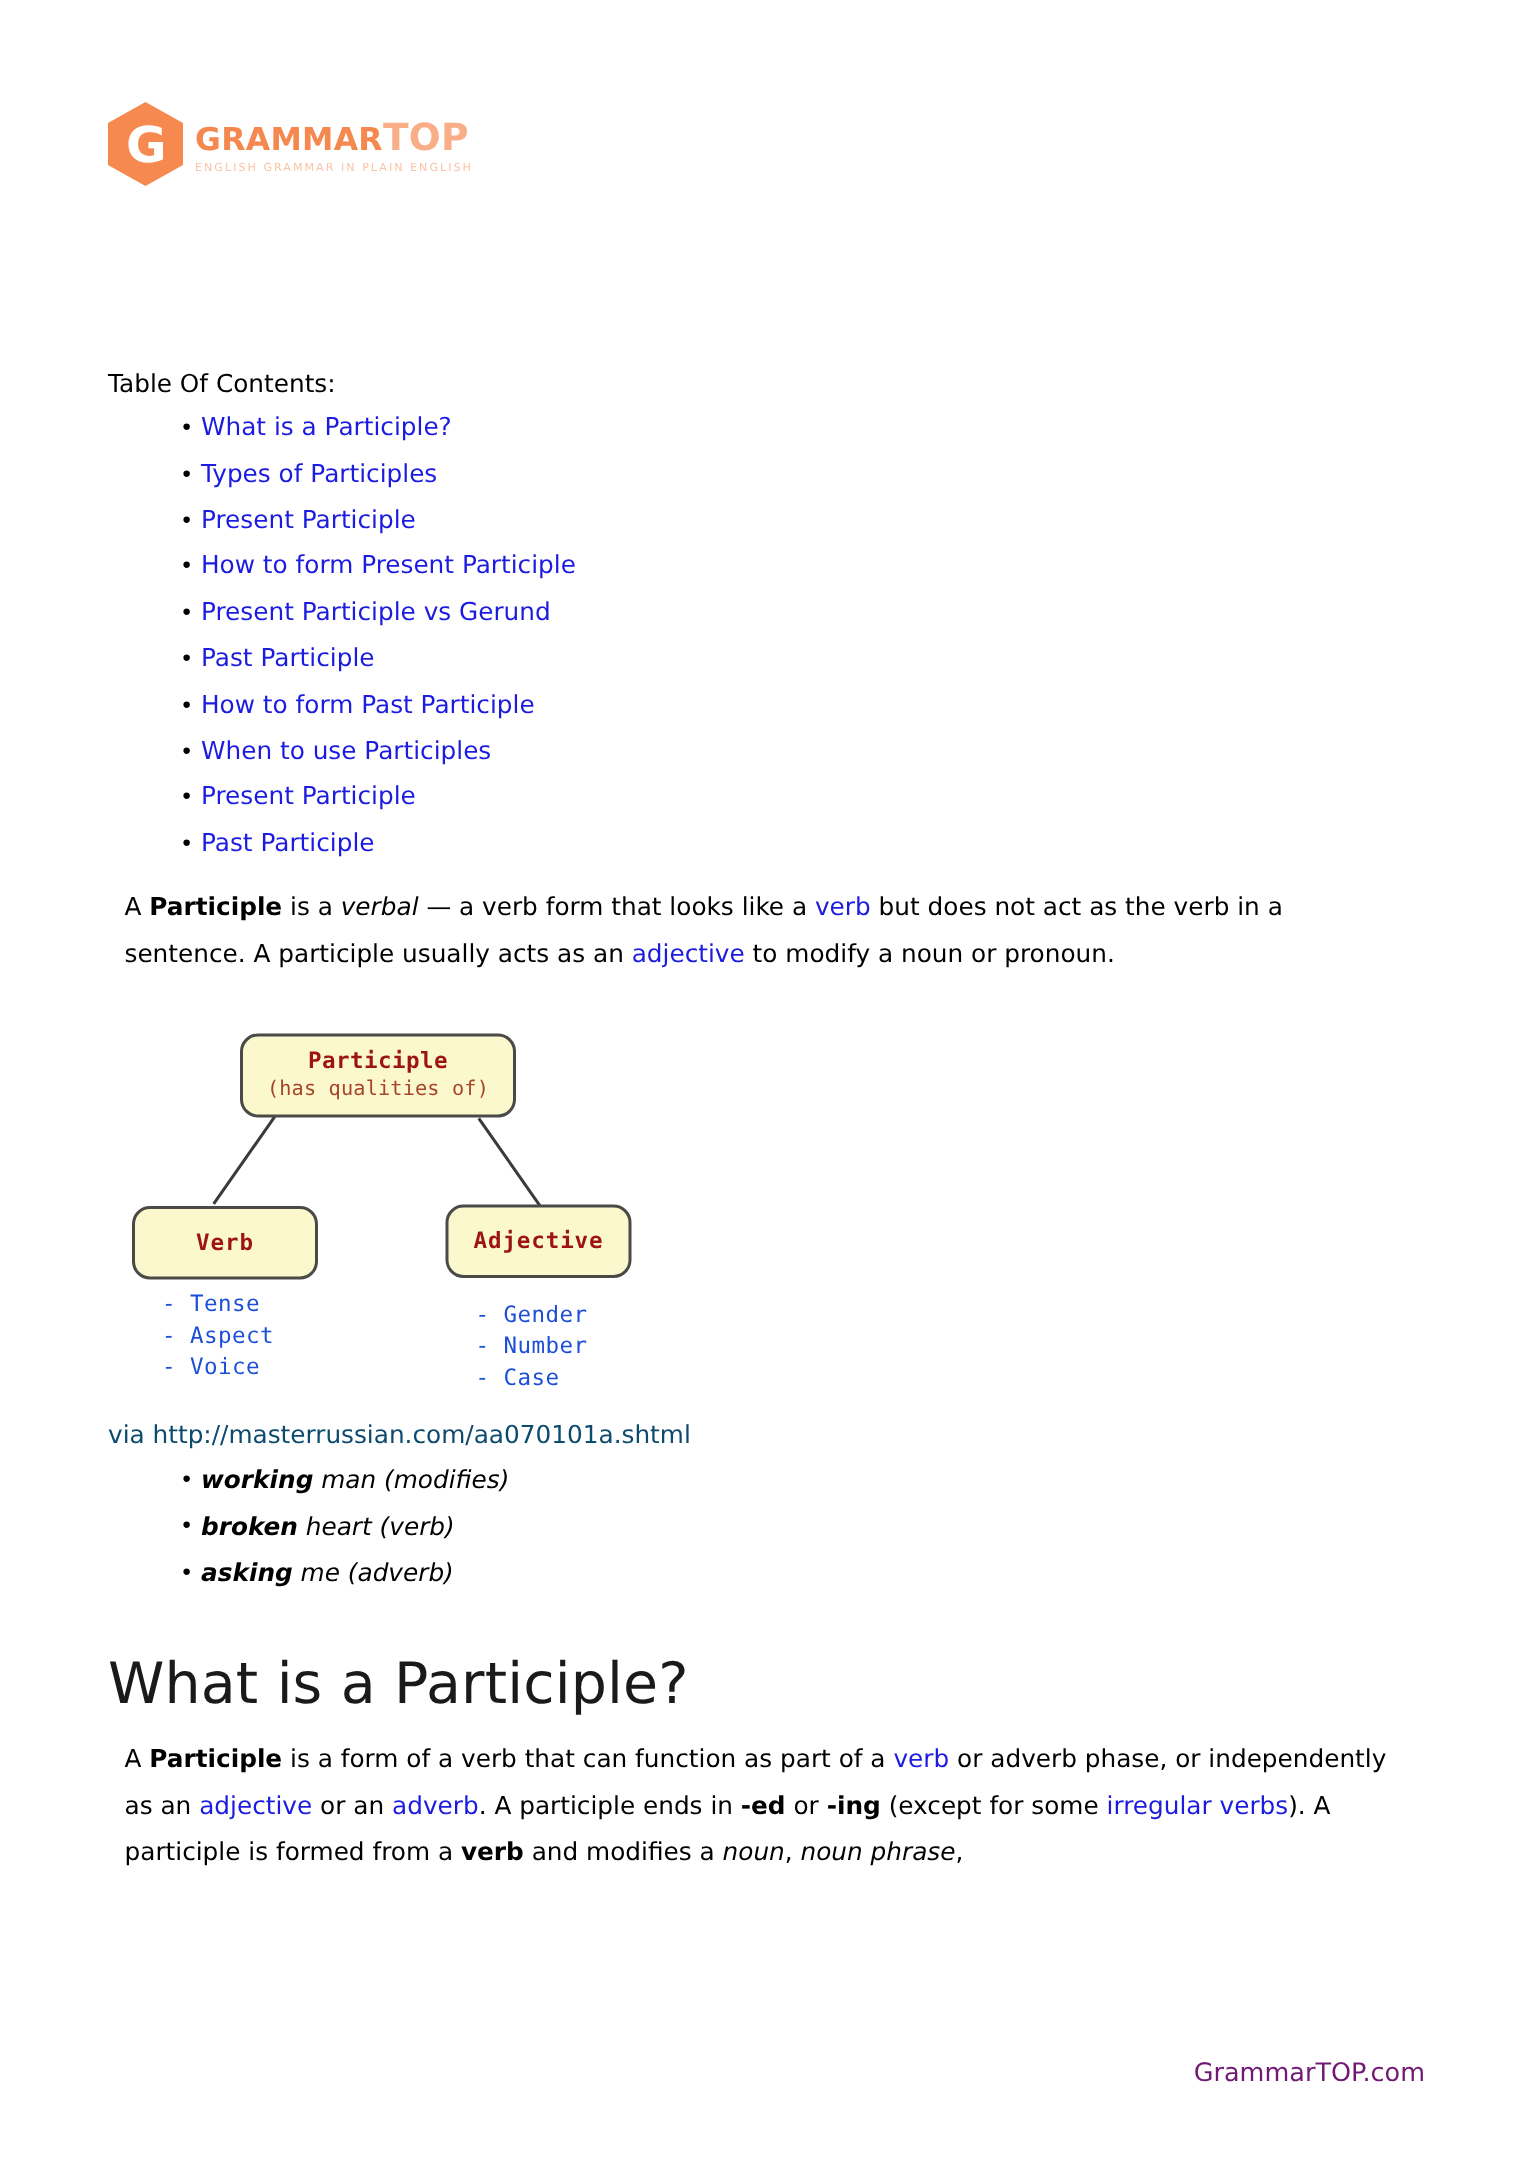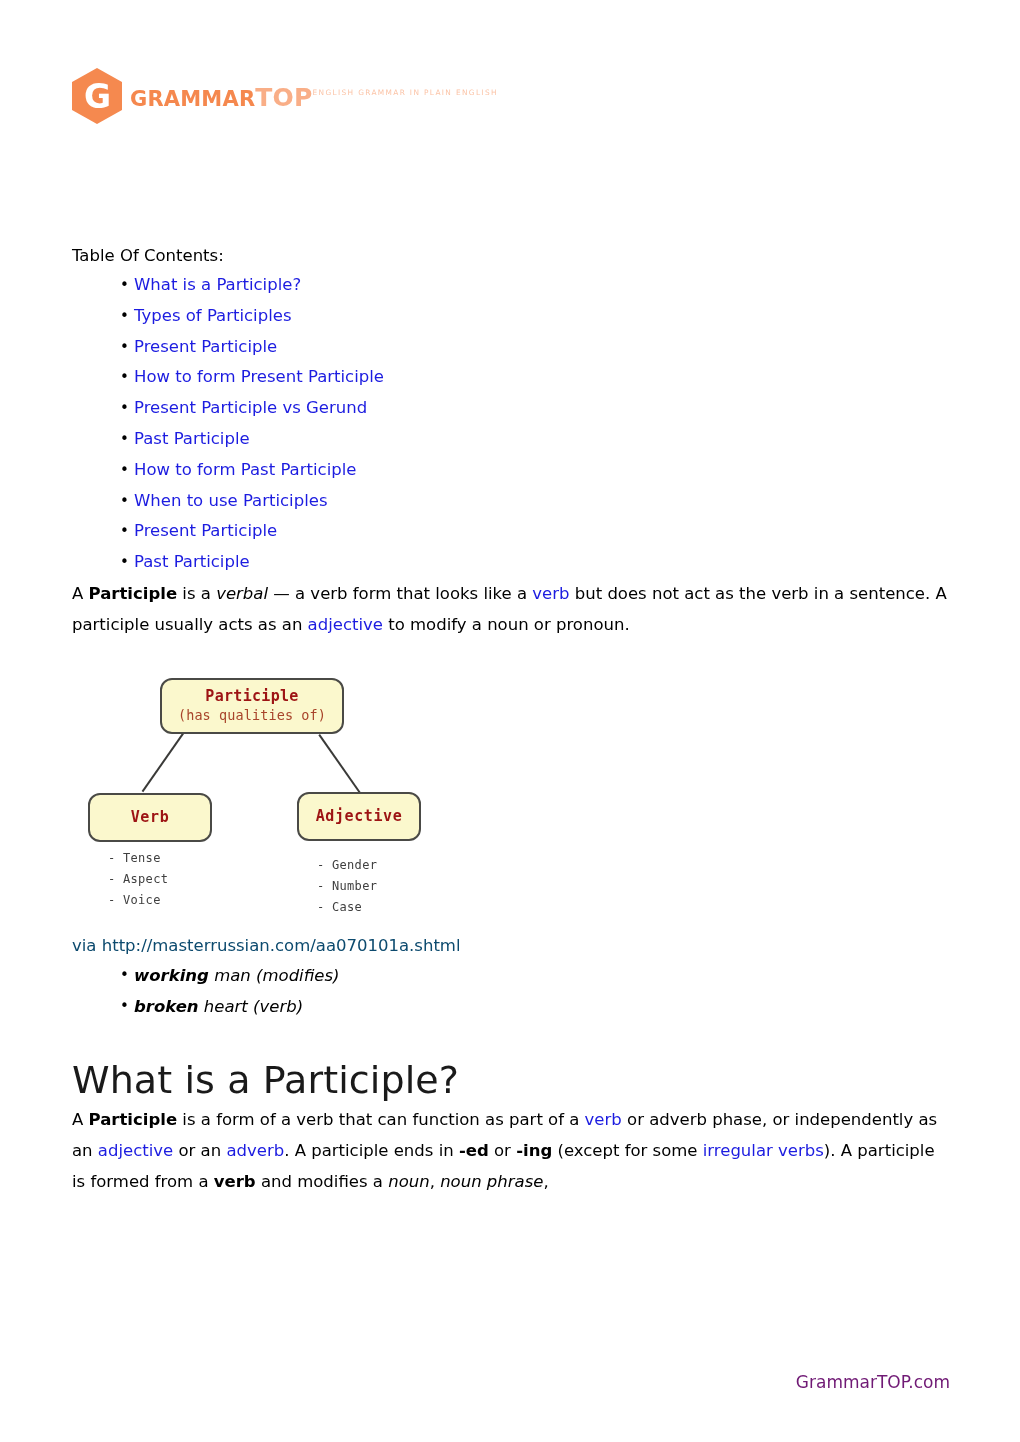--- a/index.html
+++ b/index.html
@@ -57,21 +57,21 @@
     justify-content: center;
     color: #ffffff;
     font-family: "DejaVu Sans", "Liberation Sans", sans-serif;
     font-weight: bold;
     font-size: 33px;
     line-height: 1;
     letter-spacing: -1px;
   }
   .wordmark {
     display: flex;
-    flex-direction: row;
+    flex-direction: column;
     justify-content: center;
     padding-top: 2px;
   }
   .wordmark-row {
     display: flex;
     align-items: baseline;
     line-height: 1;
   }
   .wm-strong {
     font-weight: bold;
@@ -129,21 +129,21 @@
     font-size: 15px;
   }
   ul.toc li a {
     color: #1c1ce0;
     text-decoration: none;
   }
 
   p.para {
     font-size: 16.5px;
     line-height: 31px;
-    margin: 0;
+    margin: 11px;
     color: #000000;
   }
   .para b { font-weight: bold; }
   .para i { font-style: italic; }
   a.lnk, .lnk {
     color: #1c1ce0;
     text-decoration: none;
   }
 
   .para-intro {
@@ -208,23 +208,23 @@
     justify-content: center;
   }
   .dg-leaf-label {
     font-weight: bold;
     font-size: 15px;
     letter-spacing: 0.6px;
     color: #9d1414;
   }
   .dg-attrs {
     position: absolute;
-    font-size: 12px;
+    font-size: 15px;
     line-height: 21px;
-    color: #404040;
+    color: #1d4ed8;
     letter-spacing: 0.3px;
     white-space: pre;
   }
   .dg-attrs-left { left: 28px; top: 184px; }
   .dg-attrs-right { left: 237px; top: 191px; }
   .dg-line {
     position: absolute;
     background: #3a3a38;
     height: 1.5px;
     transform-origin: 0 0;
@@ -349,20 +349,21 @@
       <div class="dg-attrs dg-attrs-right">- Gender
 - Number
 - Case</div>
     </div>
 
     <div class="via-line">via http://masterrussian.com/aa070101a.shtml</div>
 
     <ul class="examples">
       <li><b>working</b><span> man (modifies)</span></li>
       <li><b>broken</b><span> heart (verb)</span></li>
+      <li><b>asking</b><span> me (adverb)</span></li>
     </ul>
 
     <h1 class="section-heading">What is a Participle?</h1>
 
     <p class="para para-body"><span>A </span><b>Participle</b><span> is a form of a verb that can function as part of a </span><a class="lnk" href="#">verb</a><span> or adverb phase, or independently as an </span><a class="lnk" href="#">adjective</a><span> or an </span><a class="lnk" href="#">adverb</a><span>. A participle ends in </span><b>-ed</b><span> or </span><b>-ing</b><span> (except for some </span><a class="lnk" href="#">irregular verbs</a><span>). A participle is formed from a </span><b>verb</b><span> and modifies a </span><i>noun</i><span>, </span><i>noun phrase</i><span>,</span></p>
 
   </div>
 
   <div class="footer">GrammarTOP.com</div>
 

